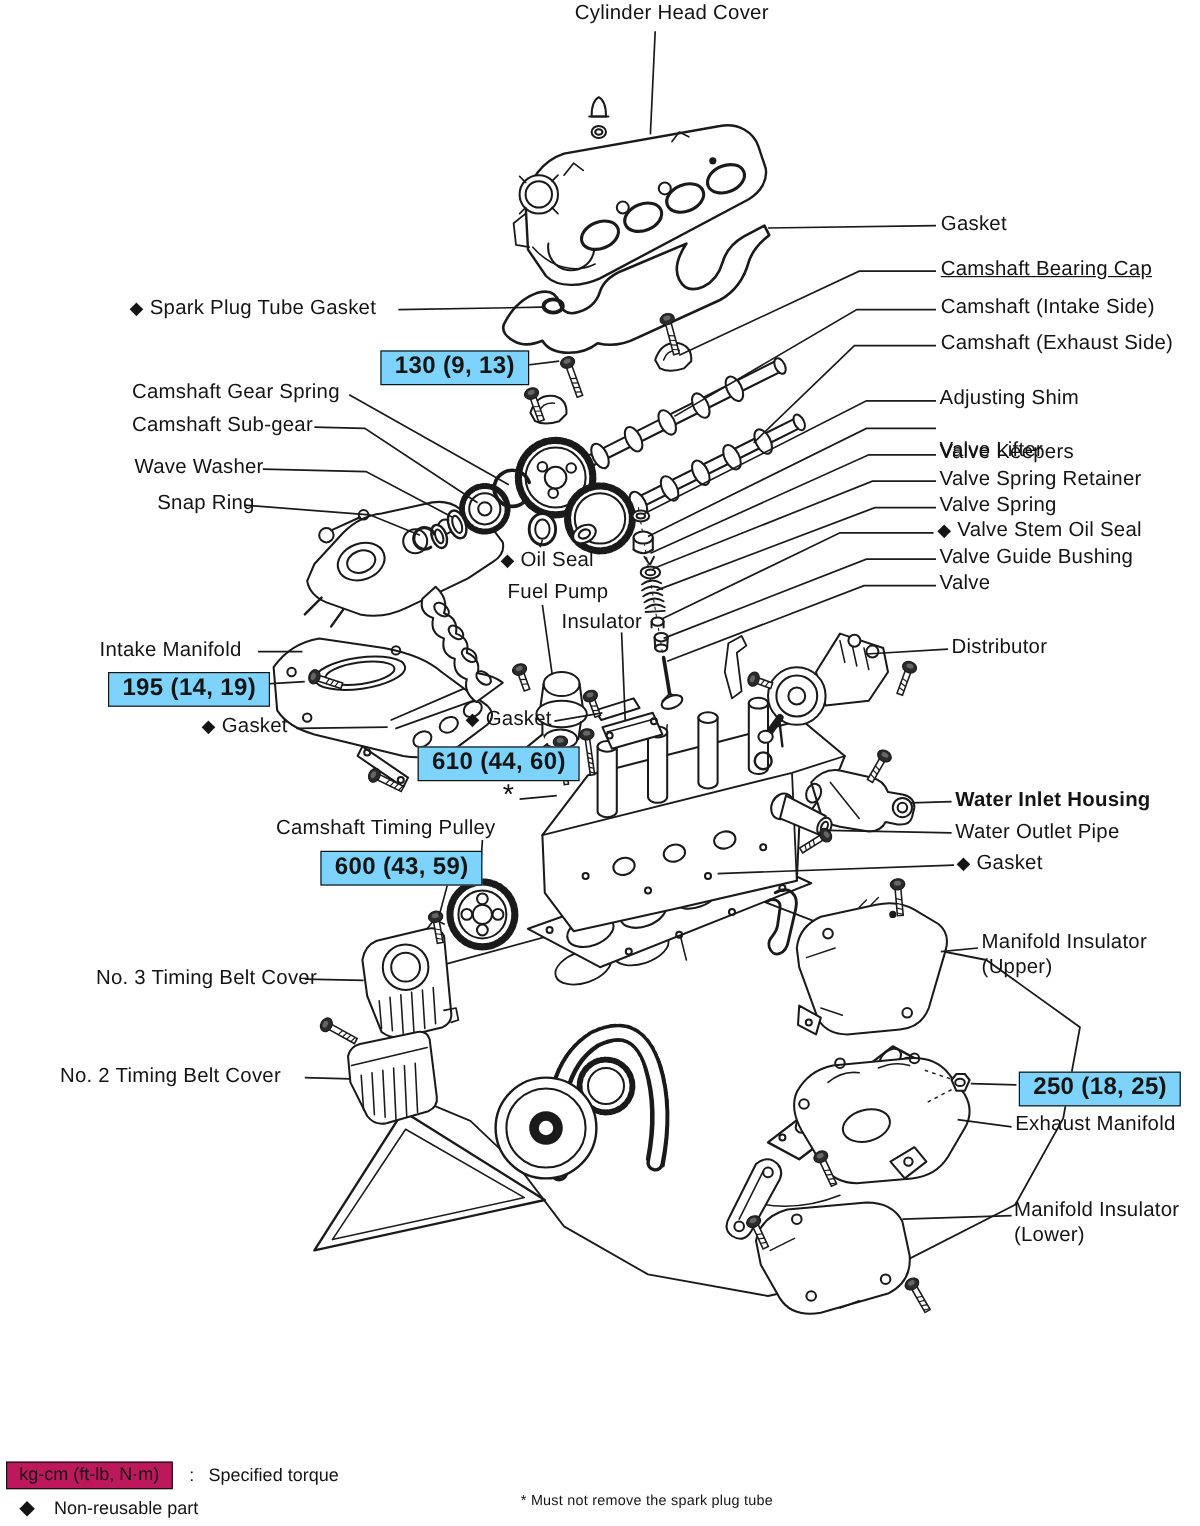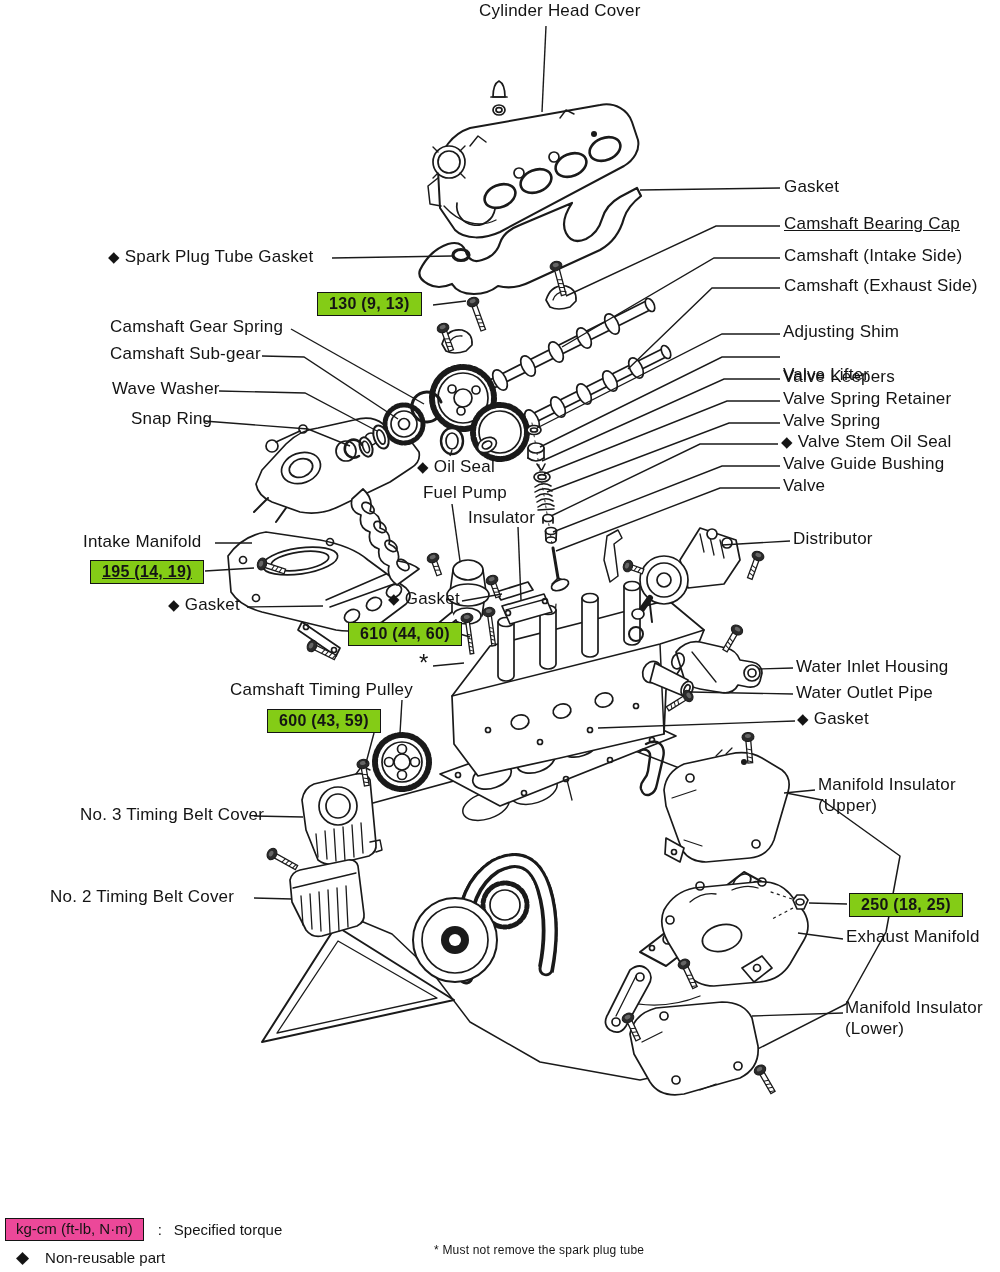--- a/index.html
+++ b/index.html
@@ -1,25 +1,25 @@
 <!DOCTYPE html>
 <html><head>
 <meta charset="utf-8">
 <style>
   html,body{margin:0;padding:0;background:#fff;}
   #stage{position:relative;width:1000px;height:1272px;background:#fff;overflow:hidden;
          font-family:"Liberation Sans","DejaVu Sans",sans-serif;color:#141414;}
   #art{position:absolute;left:0;top:0;}
   .lbl{position:absolute;font-size:17px;line-height:1.08;white-space:nowrap;letter-spacing:.2px;display:flex;align-items:flex-start;}
   .lbl .dia{font-family:"DejaVu Sans",sans-serif;font-size:15px;margin-right:5px;line-height:1.2;}
-  .lbl.torque{border:1.8px solid #141414;padding:2px 11px 3px;font-weight:700;font-size:16px;background:#84cc16;letter-spacing:.3px;}
+  .lbl.torque{border:1.8px solid #141414;padding:2px 11px 3px;font-weight:700;font-size:20px;background:#7dd3fc;letter-spacing:.3px;}
   .leader{fill:none;stroke:#1a1a1a;stroke-width:1.4;}
   .leader.dashed{stroke-dasharray:3,3.5;stroke-width:1.2;}
   .legend-row{position:absolute;display:flex;align-items:center;font-size:15px;}
-  .legend-box{border:1.6px solid #141414;padding:1px 10px 3px;background:#ec4899;}
+  .legend-box{border:1.6px solid #141414;padding:1px 10px 3px;background:#be185d;}
   .legend-colon{margin:0 12px 0 14px;}
   .legend-dia{font-family:"DejaVu Sans",sans-serif;font-size:17px;margin-right:16px;}
   .legend-note{position:absolute;font-size:12px;letter-spacing:.2px;}
 </style>
 </head>
 <body>
 
 <div id="stage">
 
   <svg id="art" width="1000" height="1272" viewBox="0 0 1000 1272">
@@ -634,38 +634,38 @@
     </div>
     <div class="lbl" style="left: 423px; top: 484px; justify-content: center;">
       <span>Fuel Pump</span>
     </div>
     <div class="lbl" style="left: 468px; top: 509px;">
       <span>Insulator</span>
     </div>
     <div class="lbl" style="left: 83px; top: 533px;">
       <span>Intake Manifold</span>
     </div>
-    <div class="lbl torque" style="left: 90px; top: 560px; text-decoration: underline;">
+    <div class="lbl torque" style="left: 90px; top: 560px;">
       <span>195 (14, 19)</span>
     </div>
     <div class="lbl" style="left: 168px; top: 596px;">
       <span class="dia">◆</span>
       <span>Gasket</span>
     </div>
     <div class="lbl" style="left: 388px; top: 590px;">
       <span class="dia">◆</span>
       <span>Gasket</span>
     </div>
     <div class="lbl torque" style="left: 348px; top: 622px;">
       <span>610 (44, 60)</span>
     </div>
     <div class="lbl" style="left: 793px; top: 530px;">
       <span>Distributor</span>
     </div>
-    <div class="lbl" style="left: 796px; top: 658px;">
+    <div class="lbl" style="left: 796px; top: 658px; font-weight: bold;">
       <span>Water Inlet Housing</span>
     </div>
     <div class="lbl" style="left: 796px; top: 684px; justify-content: flex-end;">
       <span>Water Outlet Pipe</span>
     </div>
     <div class="lbl" style="left: 797px; top: 710px;">
       <span class="dia">◆</span>
       <span>Gasket</span>
     </div>
     <div class="lbl" style="left: 230px; top: 681px;">

